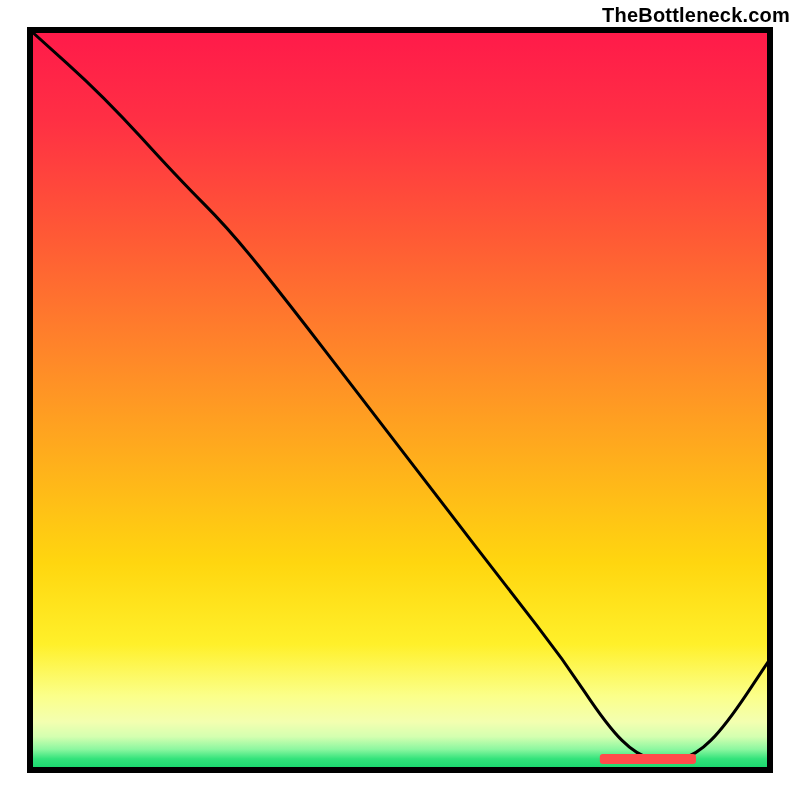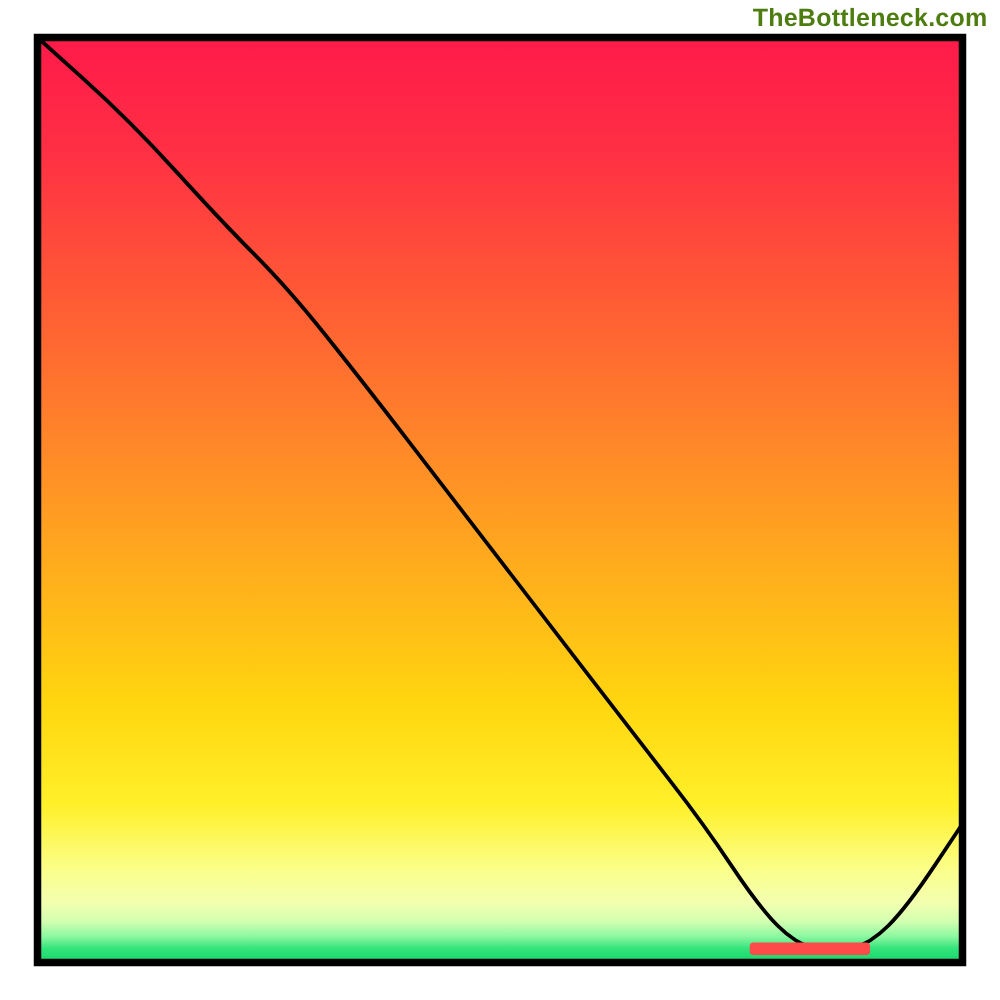--- a/index.html
+++ b/index.html
@@ -15,21 +15,21 @@
     position: relative;
     width: 800px;
     height: 800px;
   }
   .attrib {
     position: absolute;
     top: 4px;
     right: 10px;
     font-size: 20px;
     font-weight: 600;
-    color: #4d7c0f;
+    color: #000000;
     letter-spacing: 0.2px;
   }
   svg {
     position: absolute;
     left: 0;
     top: 0;
   }
 </style>
 </head>
 <body>

